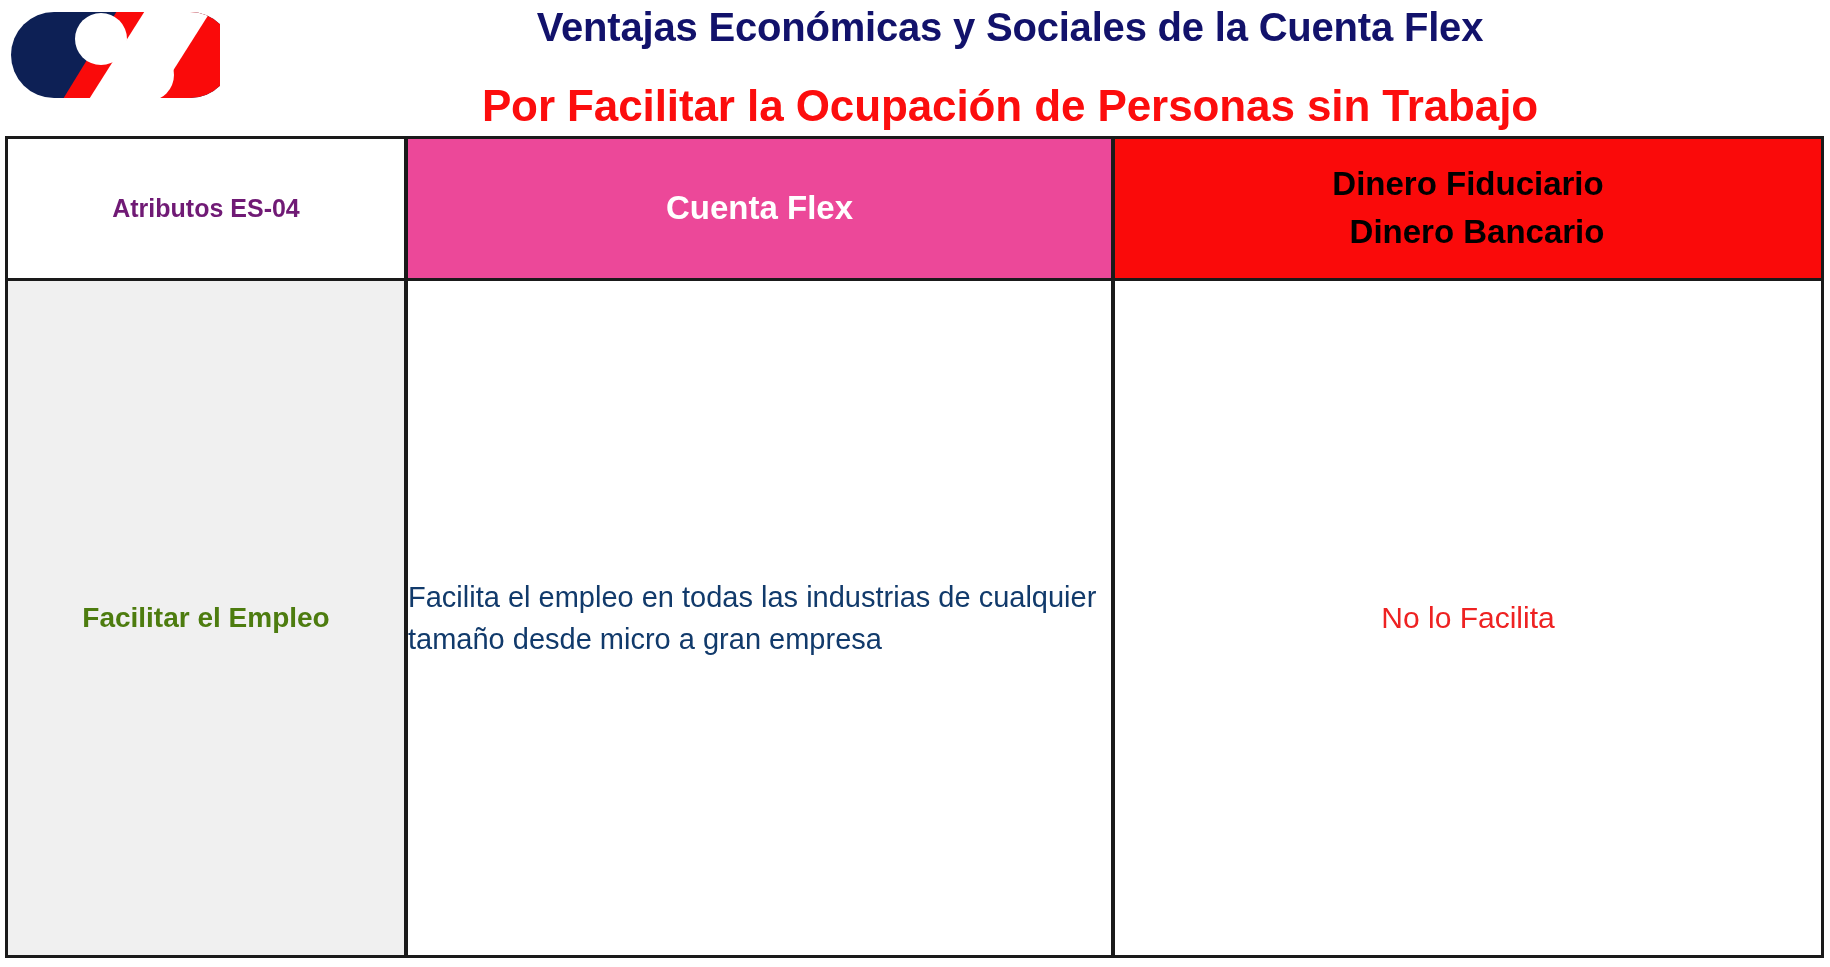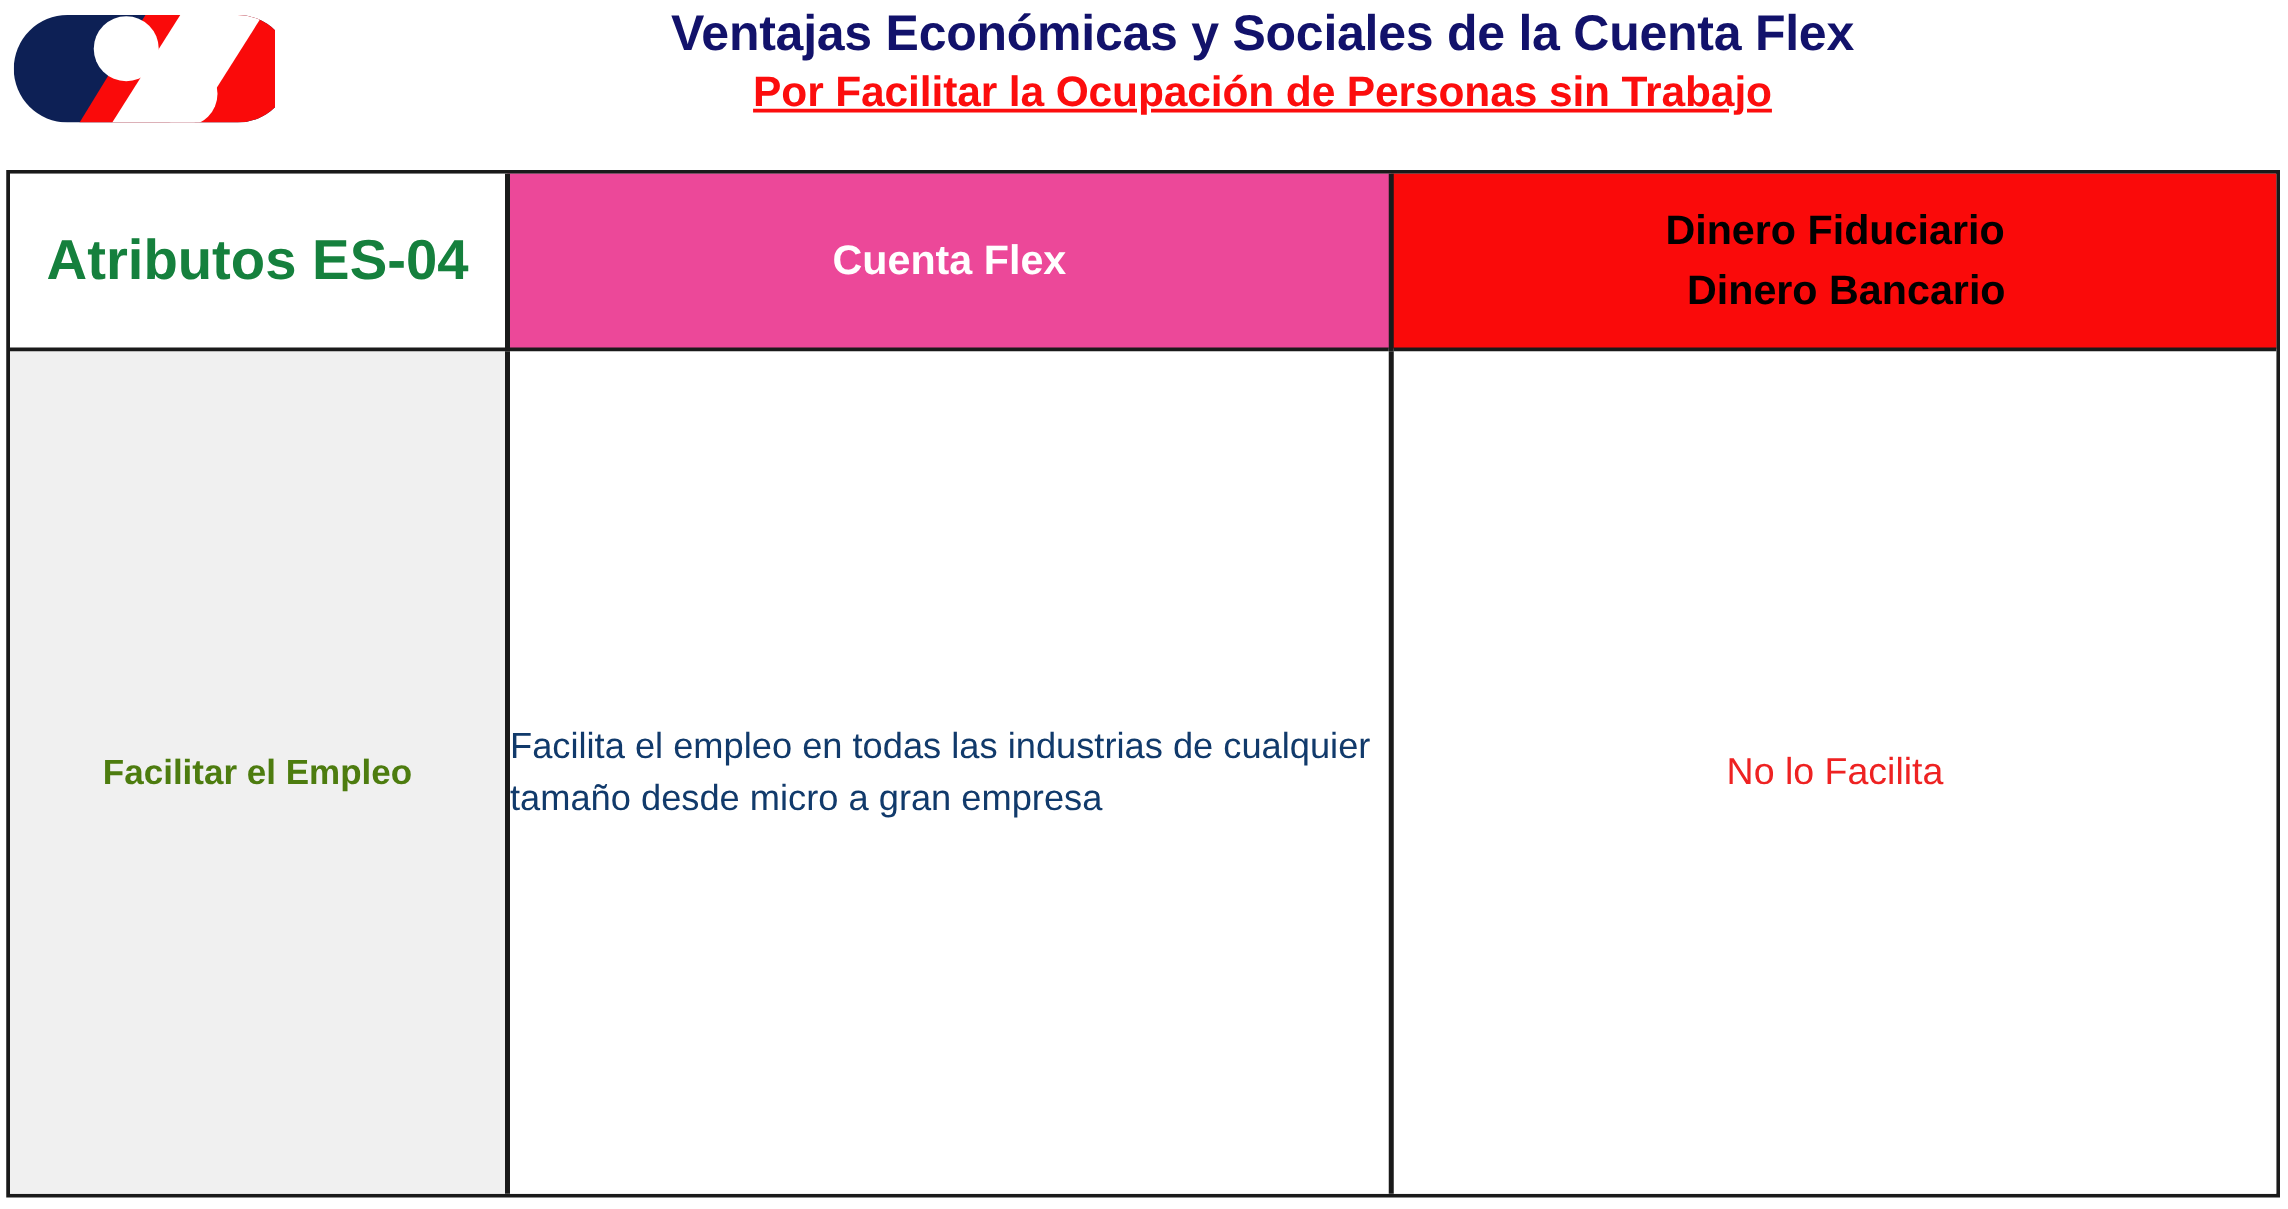--- a/index.html
+++ b/index.html
@@ -35,39 +35,39 @@
     left: 230px;
     top: 0;
     width: 1560px;
     height: 112px;
     display: flex;
     flex-direction: column;
     align-items: center;
     justify-content: flex-start;
     padding-top: 2px;
     box-sizing: border-box;
+    gap: 32px;
   }
 
   .title-main {
     font-size: 40px;
     font-weight: bold;
     color: #12126b;
     line-height: 50px;
     white-space: nowrap;
     letter-spacing: -0.2px;
   }
 
   .title-sub {
-    font-size: 34px;
+    font-size: 44px;
     font-weight: bold;
     color: #fc0d0d;
     line-height: 44px;
     white-space: nowrap;
     letter-spacing: -0.1px;
-    text-decoration: underline;
   }
 
   
   .table-wrap {
     position: absolute;
     left: 5px;
     top: 136px;
     width: 1819px;
     height: 822px;
     box-sizing: border-box;
@@ -90,22 +90,22 @@
 
   .col-attr  { width: 398px; }
   .col-flex  { width: 707px; }
   .col-fiat  { width: 708px; }
 
   
   .hrow { height: 140px; }
 
   .th-attr {
     background: #ffffff;
-    color: #15803d;
-    font-size: 45px;
+    color: #701a75;
+    font-size: 25px;
     font-weight: bold;
     text-align: center;
     border-right: 4px solid #1a1a1a;
     border-bottom: 3px solid #1a1a1a;
   }
 
   .th-flex {
     background: #ec4899;
     color: #ffffff;
     font-size: 33px;

